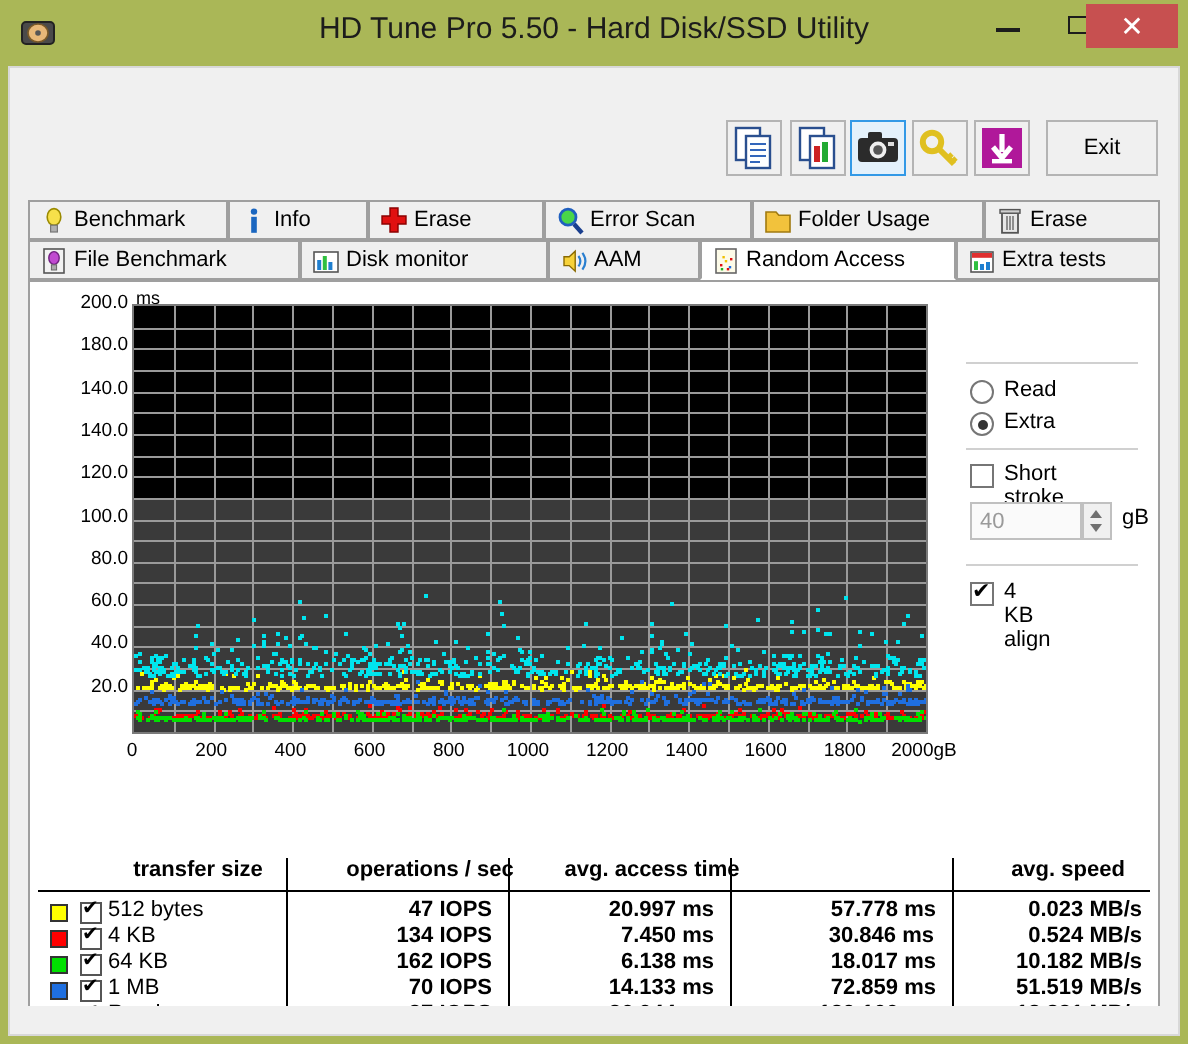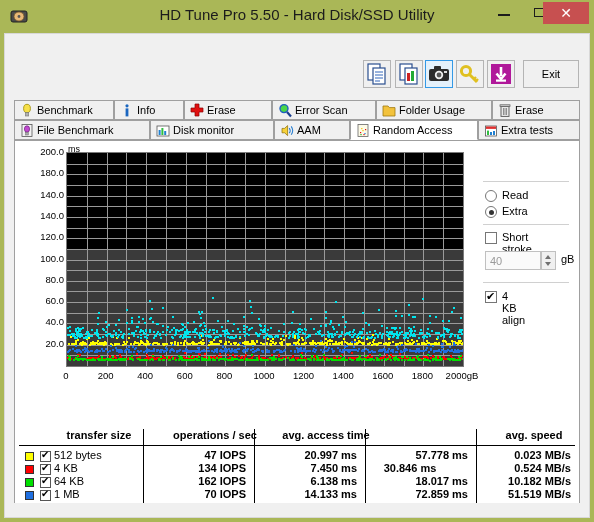--- a/index.html
+++ b/index.html
@@ -2879,21 +2879,21 @@
               <span class="rval" style="left: 252px; width: 86px;">20.997 ms</span>
               <span class="rval" style="left: 363px; width: 86px;">57.778 ms</span>
               <span class="rval" style="left: 466px; width: 86px;">0.023 MB/s</span>
             </div>
             <div class="rrow" style="top: 34px;">
               <span class="swatch" style="background: rgb(255, 0, 0);"></span>
               <span class="rchk"></span>
               <span class="rlabel">4 KB</span>
               <span class="rval" style="left: 141px; width: 86px;">134 IOPS</span>
               <span class="rval" style="left: 252px; width: 86px;">7.450 ms</span>
-              <span class="rval" style="left: 348px; width: 86px; text-align: center;">30.846 ms</span>
+              <span class="rval" style="left: 362px; width: 86px;">30.846 ms</span>
               <span class="rval" style="left: 466px; width: 86px;">0.524 MB/s</span>
             </div>
             <div class="rrow" style="top: 47px;">
               <span class="swatch" style="background: rgb(0, 224, 0);"></span>
               <span class="rchk"></span>
               <span class="rlabel">64 KB</span>
               <span class="rval" style="left: 141px; width: 86px;">162 IOPS</span>
               <span class="rval" style="left: 252px; width: 86px;">6.138 ms</span>
               <span class="rval" style="left: 363px; width: 86px;">18.017 ms</span>
               <span class="rval" style="left: 466px; width: 86px;">10.182 MB/s</span>

